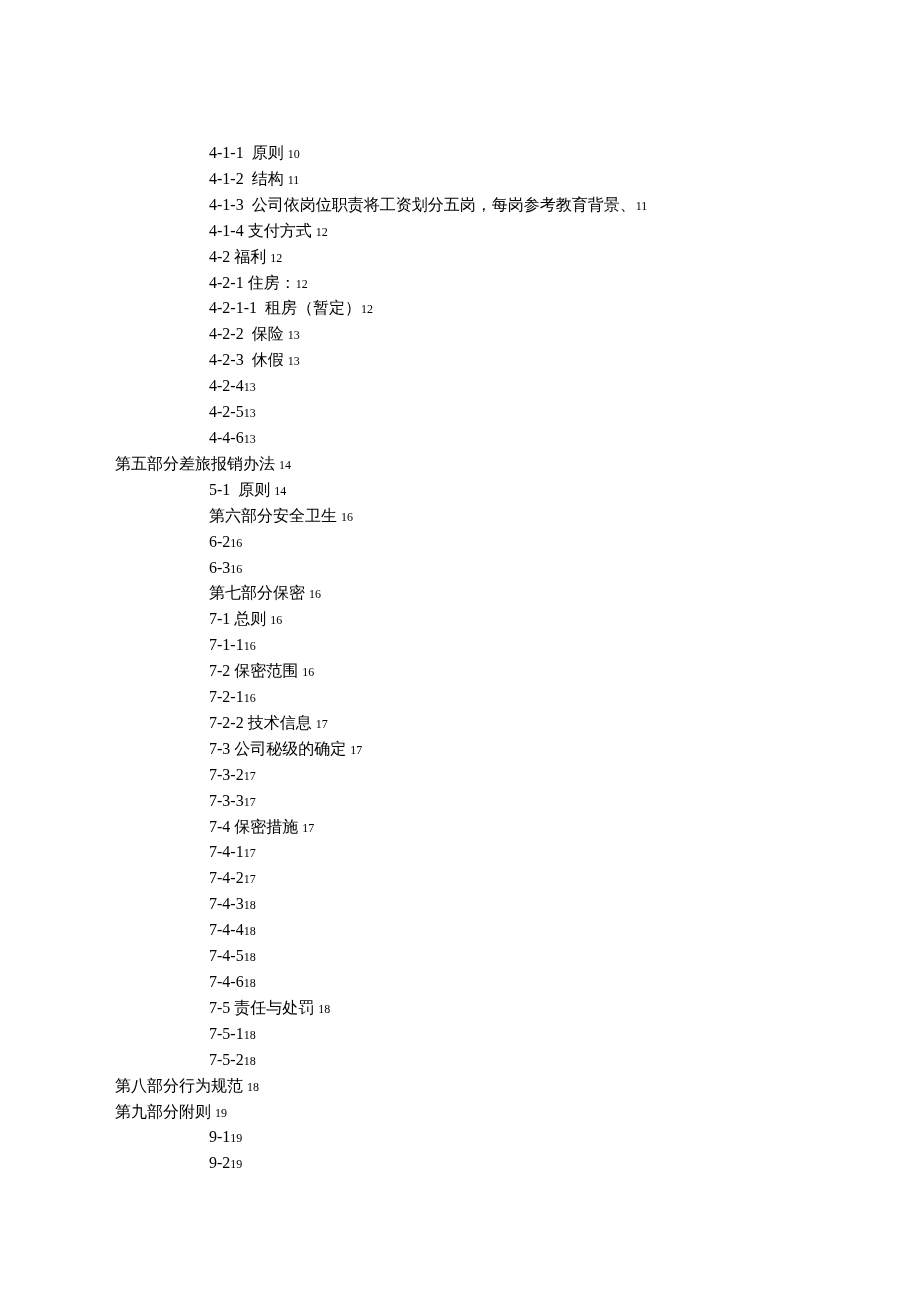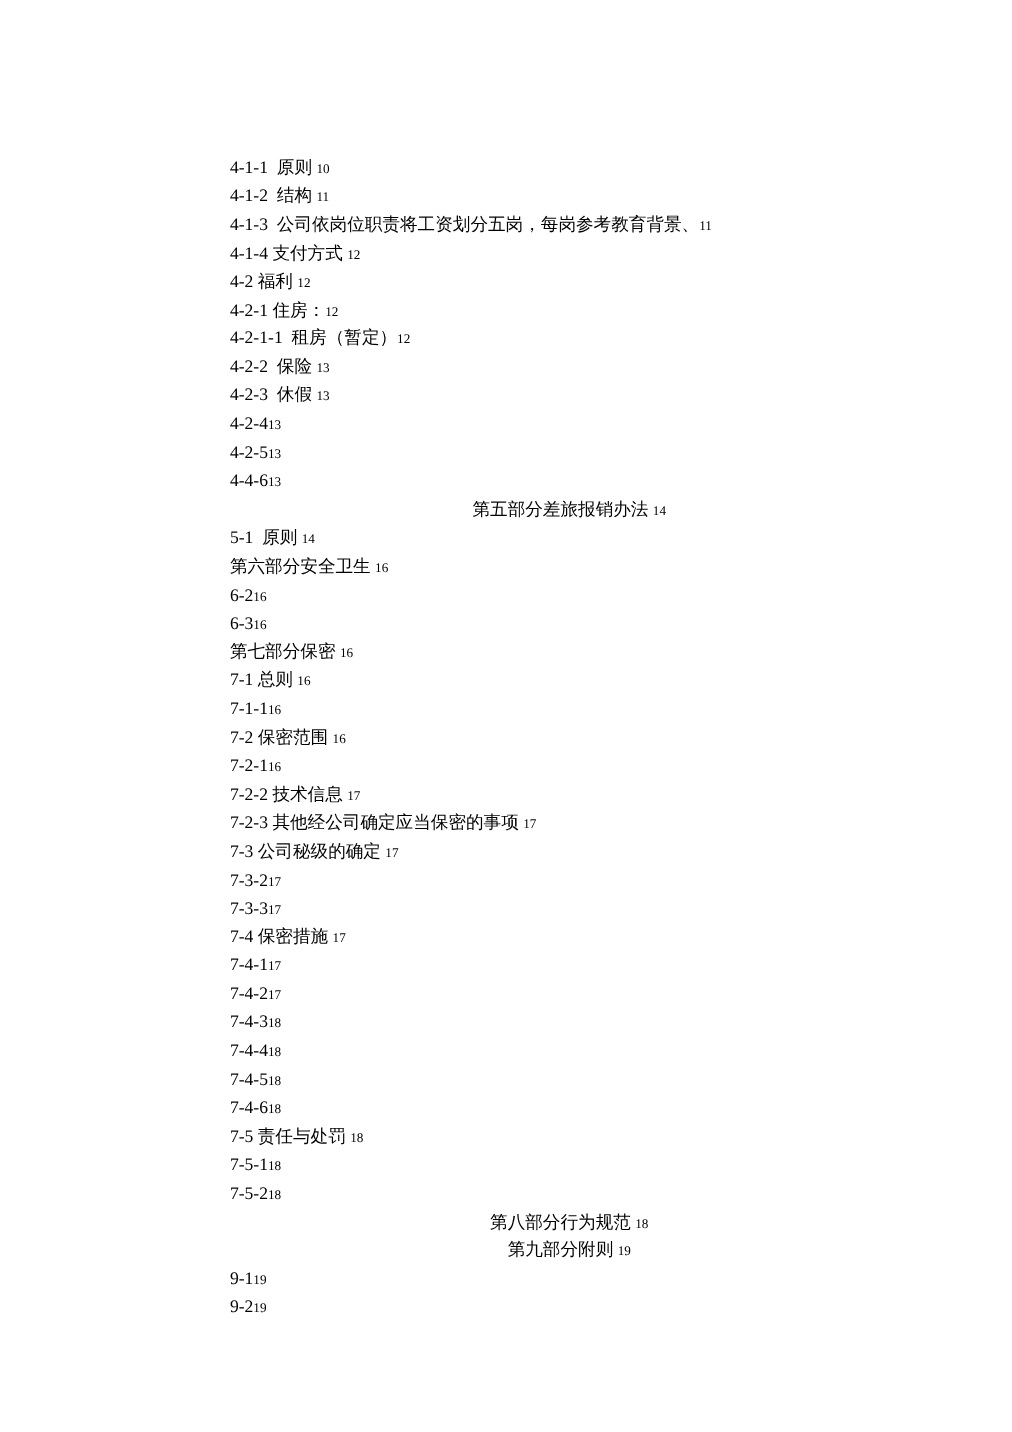--- a/index.html
+++ b/index.html
@@ -8,21 +8,21 @@
       width: 920px;
       min-height: 1302px;
       font-family: "SimSun", "宋体", serif;
       font-size: 16px;
       color: #000000;
       padding-top: 140px;
       padding-left: 115px;
       line-height: 1.62;
     }
     .line { white-space: pre; }
-    .indent-0 { margin-left: 0px; text-align: center; }
+    .indent-0 { margin-left: 0px; }
     .indent-1 { margin-left: 94px; }
     .page-suffix { font-size: 12px; }
   </style>
 </head>
 <body>
 
 <div id="toc-container">
     <div class="line indent-1"><span>4-1-1  原则 </span><span class="page-suffix">10</span></div>
     <div class="line indent-1"><span>4-1-2  结构 </span><span class="page-suffix">11</span></div>
     <div class="line indent-1"><span>4-1-3  公司依岗位职责将工资划分五岗，每岗参考教育背景、</span><span class="page-suffix">11</span></div>
@@ -39,21 +39,20 @@
     <div class="line indent-1"><span>5-1  原则 </span><span class="page-suffix">14</span></div>
     <div class="line indent-1"><span>第六部分安全卫生 </span><span class="page-suffix">16</span></div>
     <div class="line indent-1"><span>6-2</span><span class="page-suffix">16</span></div>
     <div class="line indent-1"><span>6-3</span><span class="page-suffix">16</span></div>
     <div class="line indent-1"><span>第七部分保密 </span><span class="page-suffix">16</span></div>
     <div class="line indent-1"><span>7-1 总则 </span><span class="page-suffix">16</span></div>
     <div class="line indent-1"><span>7-1-1</span><span class="page-suffix">16</span></div>
     <div class="line indent-1"><span>7-2 保密范围 </span><span class="page-suffix">16</span></div>
     <div class="line indent-1"><span>7-2-1</span><span class="page-suffix">16</span></div>
     <div class="line indent-1"><span>7-2-2 技术信息 </span><span class="page-suffix">17</span></div>
-    <div class="line indent-1"><span>7-2-3 其他经公司确定应当保密的事项 </span><span class="page-suffix">17</span></div>
     <div class="line indent-1"><span>7-3 公司秘级的确定 </span><span class="page-suffix">17</span></div>
     <div class="line indent-1"><span>7-3-2</span><span class="page-suffix">17</span></div>
     <div class="line indent-1"><span>7-3-3</span><span class="page-suffix">17</span></div>
     <div class="line indent-1"><span>7-4 保密措施 </span><span class="page-suffix">17</span></div>
     <div class="line indent-1"><span>7-4-1</span><span class="page-suffix">17</span></div>
     <div class="line indent-1"><span>7-4-2</span><span class="page-suffix">17</span></div>
     <div class="line indent-1"><span>7-4-3</span><span class="page-suffix">18</span></div>
     <div class="line indent-1"><span>7-4-4</span><span class="page-suffix">18</span></div>
     <div class="line indent-1"><span>7-4-5</span><span class="page-suffix">18</span></div>
     <div class="line indent-1"><span>7-4-6</span><span class="page-suffix">18</span></div>

